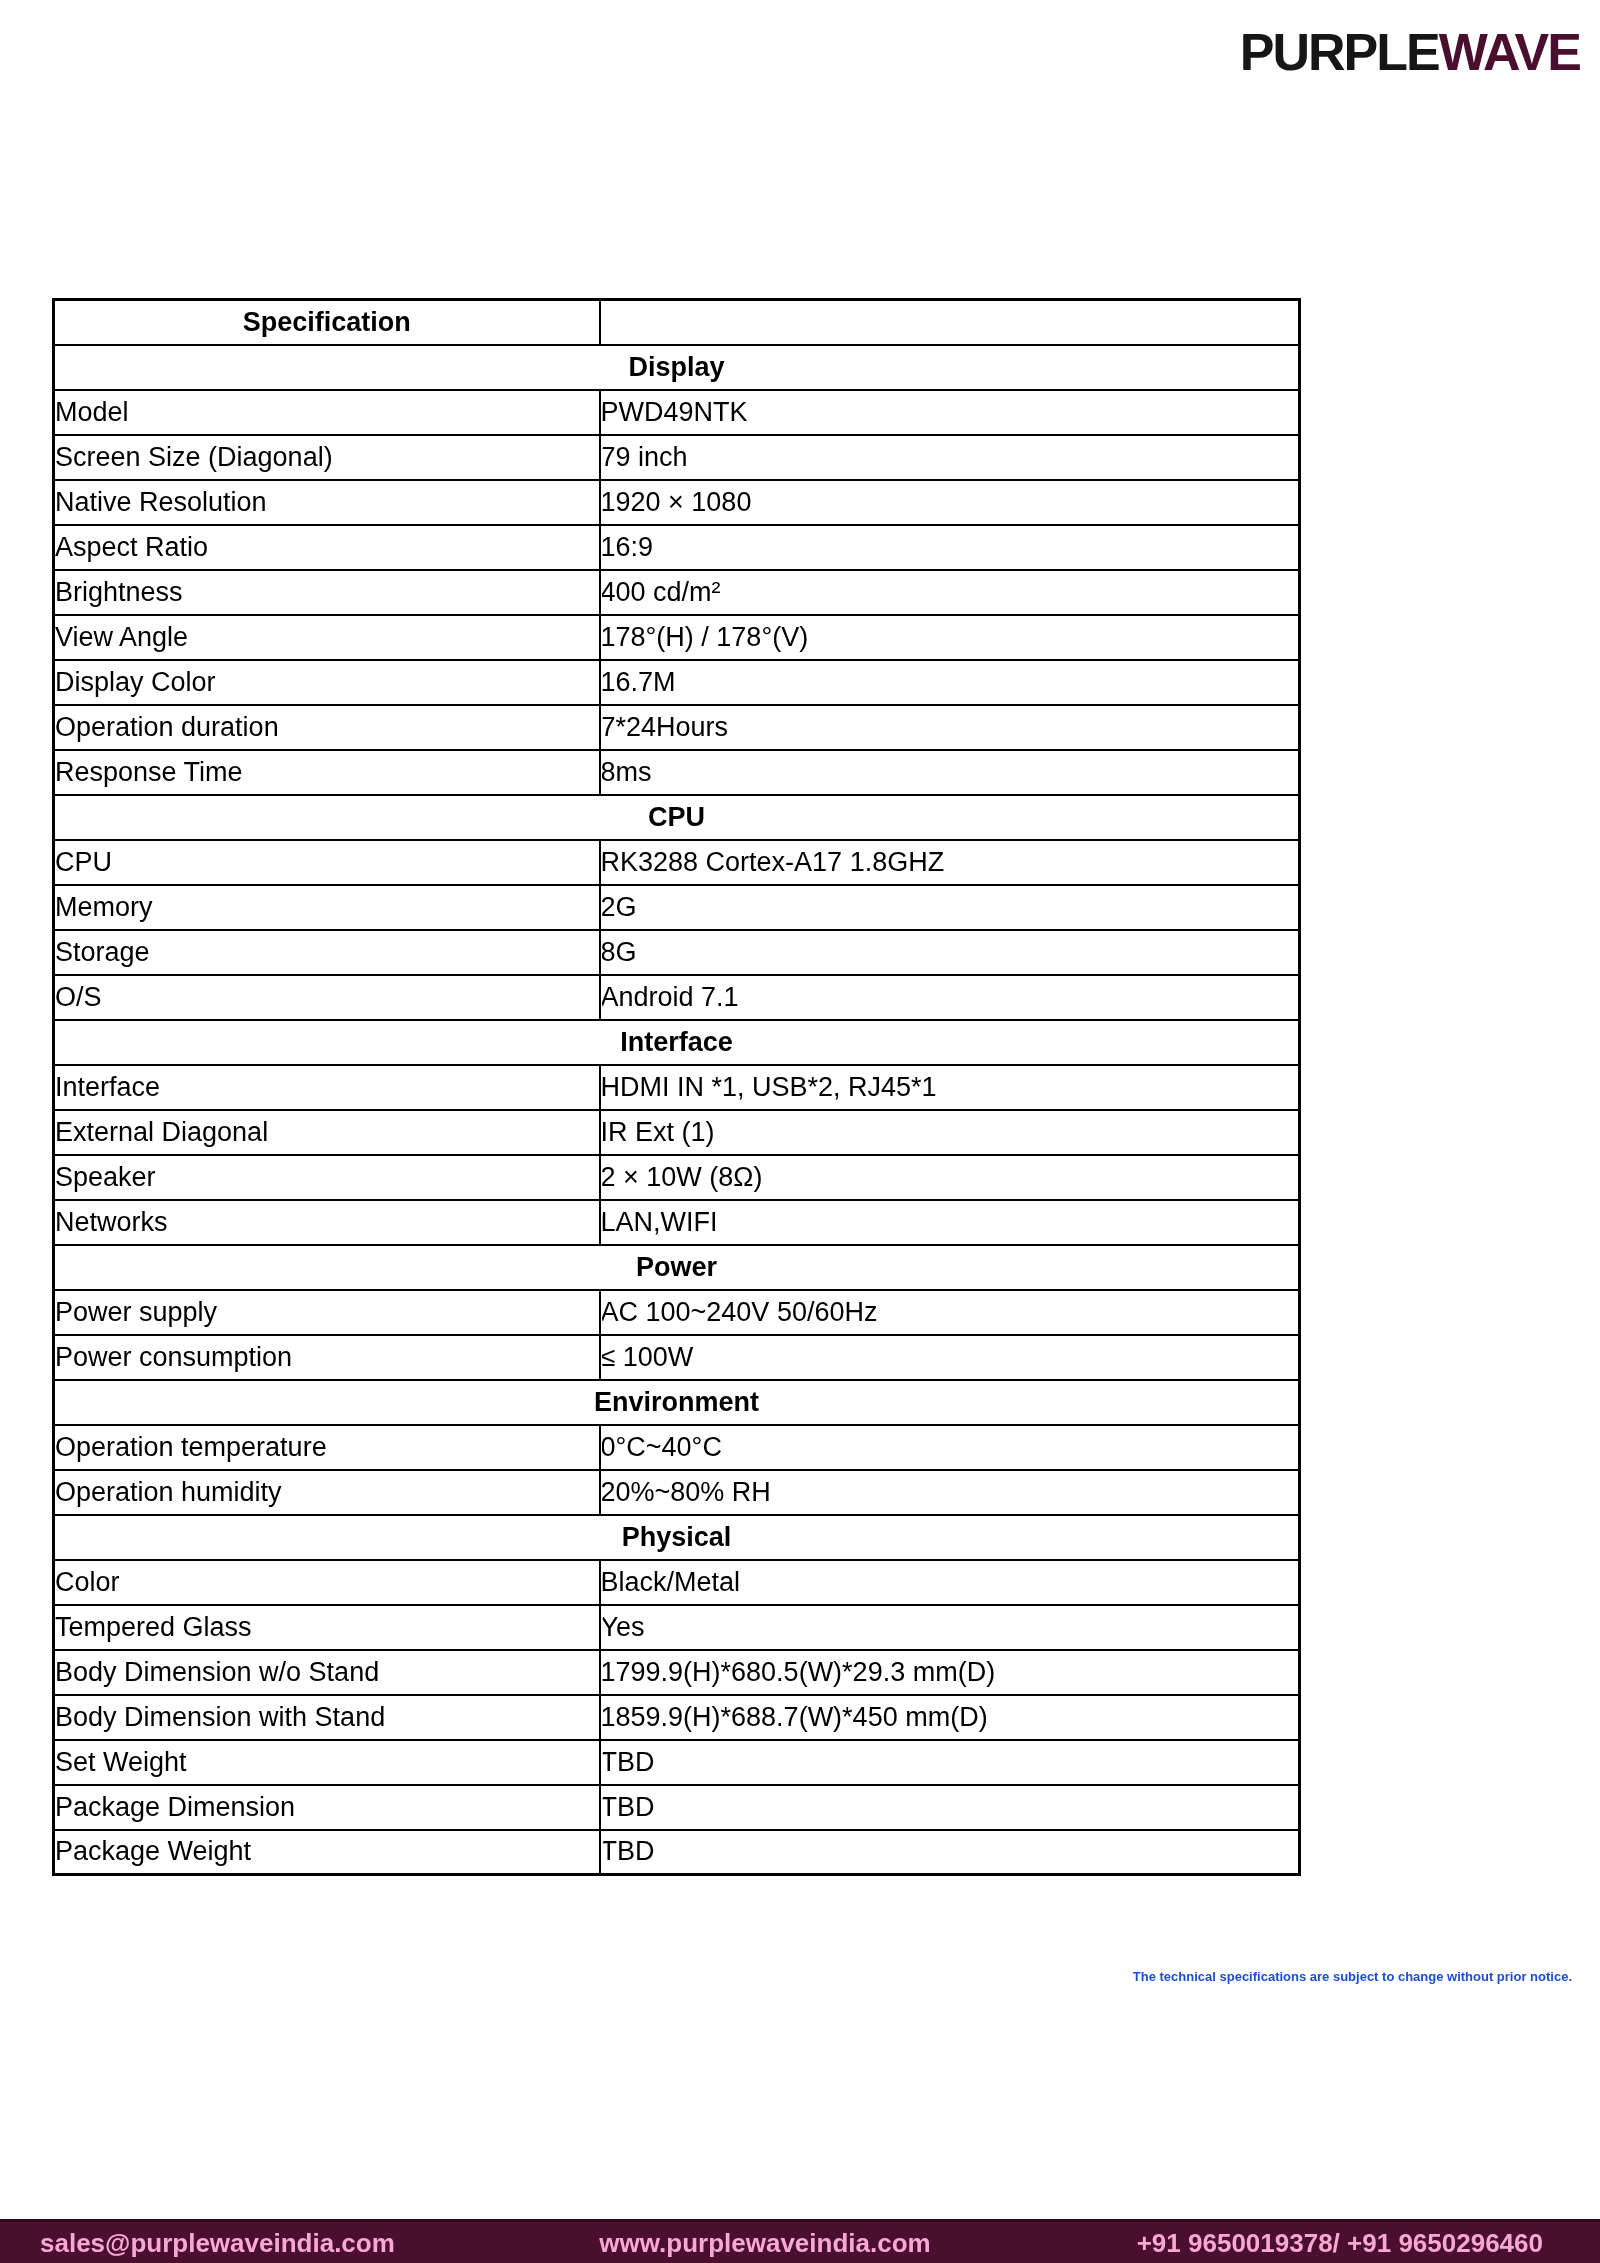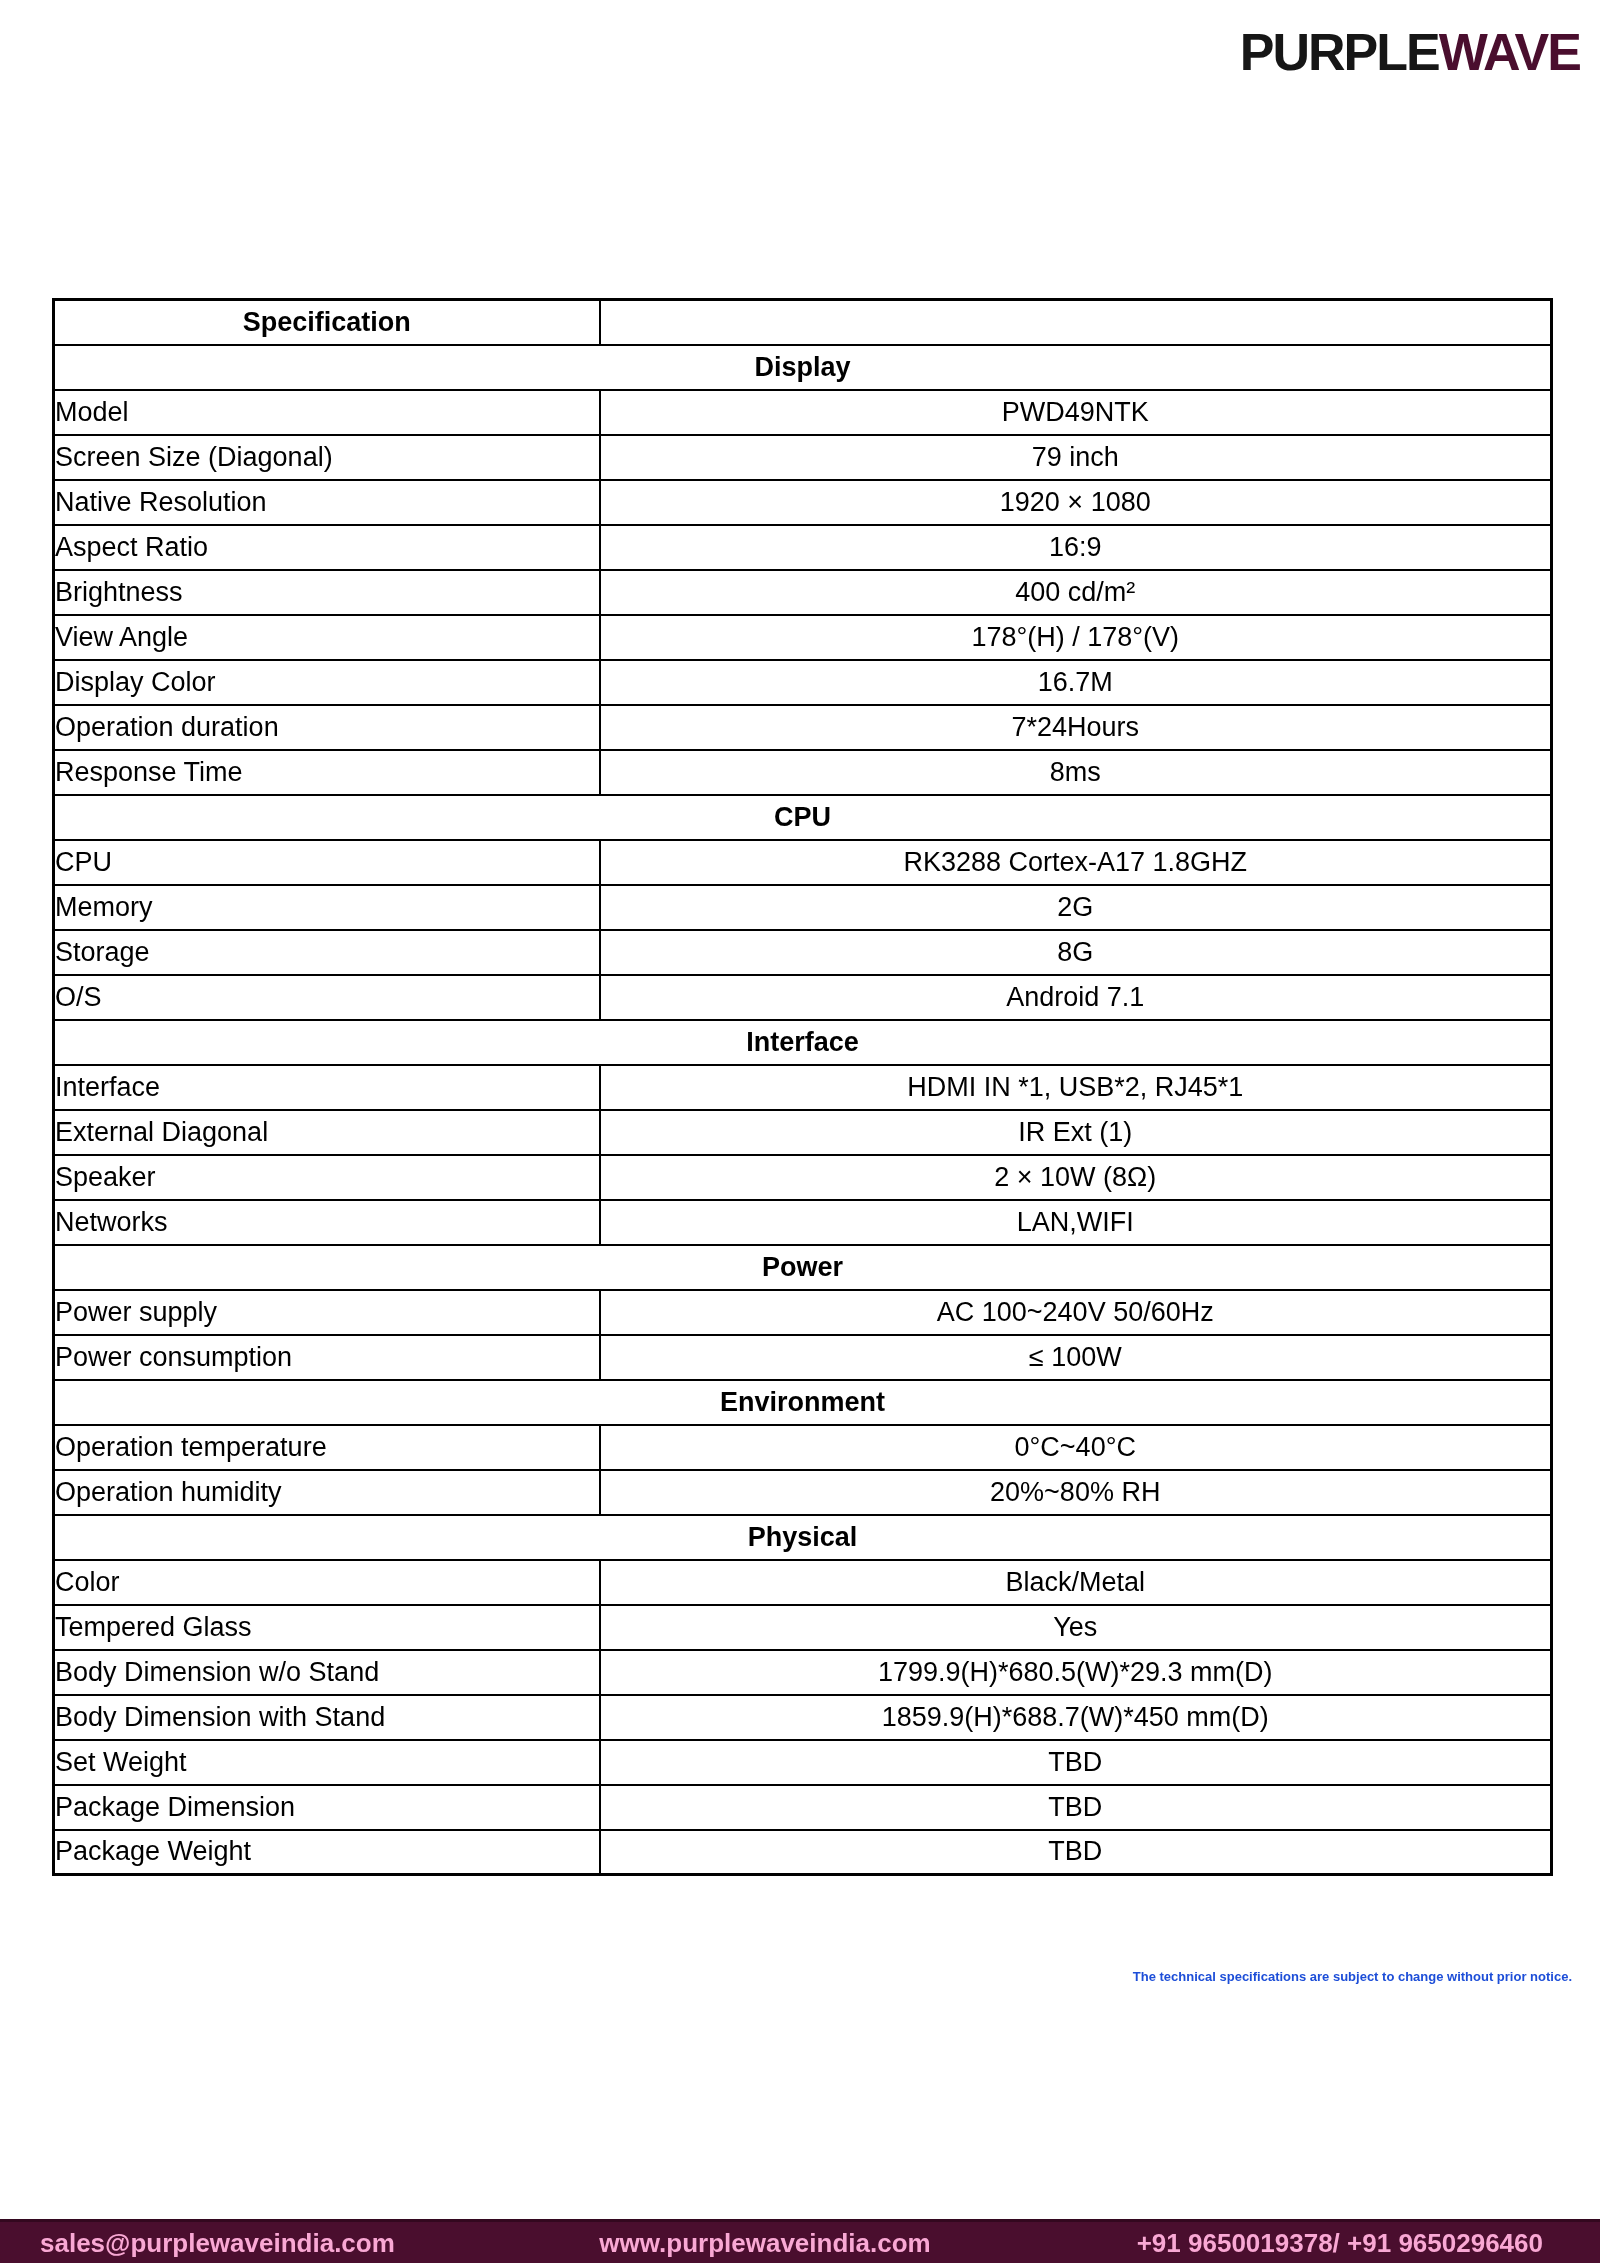--- a/index.html
+++ b/index.html
@@ -30,41 +30,41 @@
     white-space: nowrap;
   }
   .logo .part1 { color: #161616; }
   .logo .part2 { color: var(--brand, #4a0e2e); }
 
   
   table.spec-table {
     position: absolute;
     left: 52px;
     top: 298px;
-    width: 1501px;
+    width: 1249px;
     border-collapse: collapse;
     table-layout: fixed;
     border: 3px solid #000;
   }
   table.spec-table td {
     border: 2px solid #000;
     height: 45px;
     box-sizing: border-box;
     font-size: 27px;
     line-height: 41px;
     padding: 0;
     white-space: nowrap;
     overflow: hidden;
   }
   td.label-cell {
     text-align: left;
     padding-left: 7px;
   }
   td.value-cell {
-    text-align: center;
+    border-radius: 18px;
   }
   td.header-cell {
     text-align: center;
     font-weight: bold;
   }
   td.section-cell {
     text-align: center;
     font-weight: bold;
   }
 

